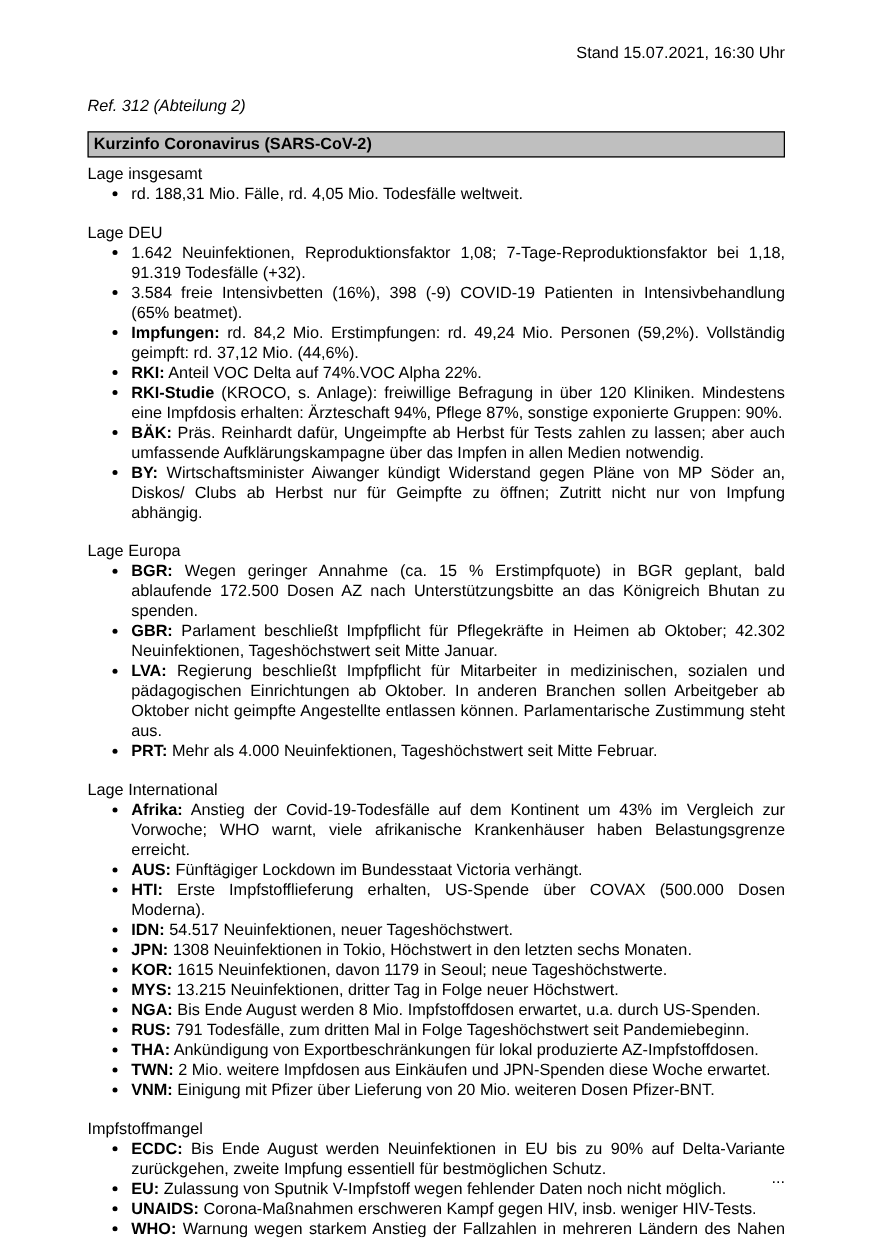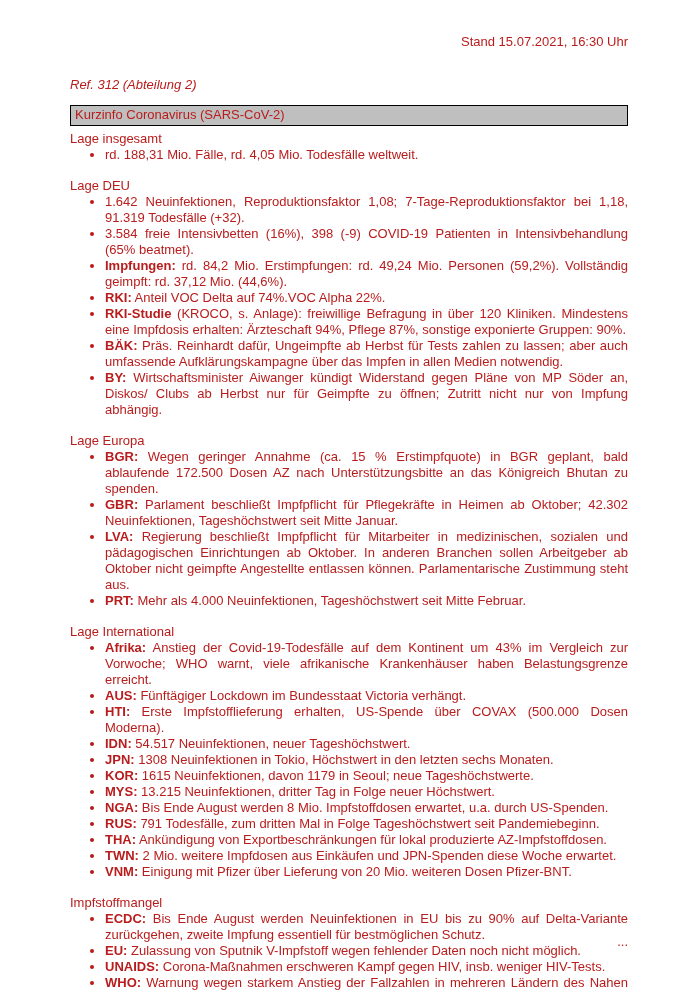--- a/index.html
+++ b/index.html
@@ -5,31 +5,31 @@
   * { box-sizing: border-box; }
   html, body { margin: 0; padding: 0; background: #ffffff; }
   .page {
     width: 700px;
     height: 990px;
     background: #ffffff;
     position: relative;
     font-family: "Liberation Sans", sans-serif;
     font-size: 13px;
     line-height: 16px;
-    color: #b91c1c;
+    color: #000000;
     padding: 34px 72px 0 70px;
     overflow: hidden;
   }
   .stand-line { text-align: right; }
   .ref-line { text-align: left; font-style: italic; margin-top: 27px; }
   .title-bar {
     margin-top: 12px;
     background: #bfbfbf;
     border: 1px solid #000000;
-    font-weight: normal;
+    font-weight: bold;
     padding: 1px 4px 2px 4px;
   }
   .doc-section { margin-top: 15px; }
   .doc-section.first { margin-top: 5px; }
   .section-heading { font-weight: normal; }
   ul.bullet-list {
     margin: 0;
     padding: 0 0 0 35px;
     list-style-type: disc;
   }

